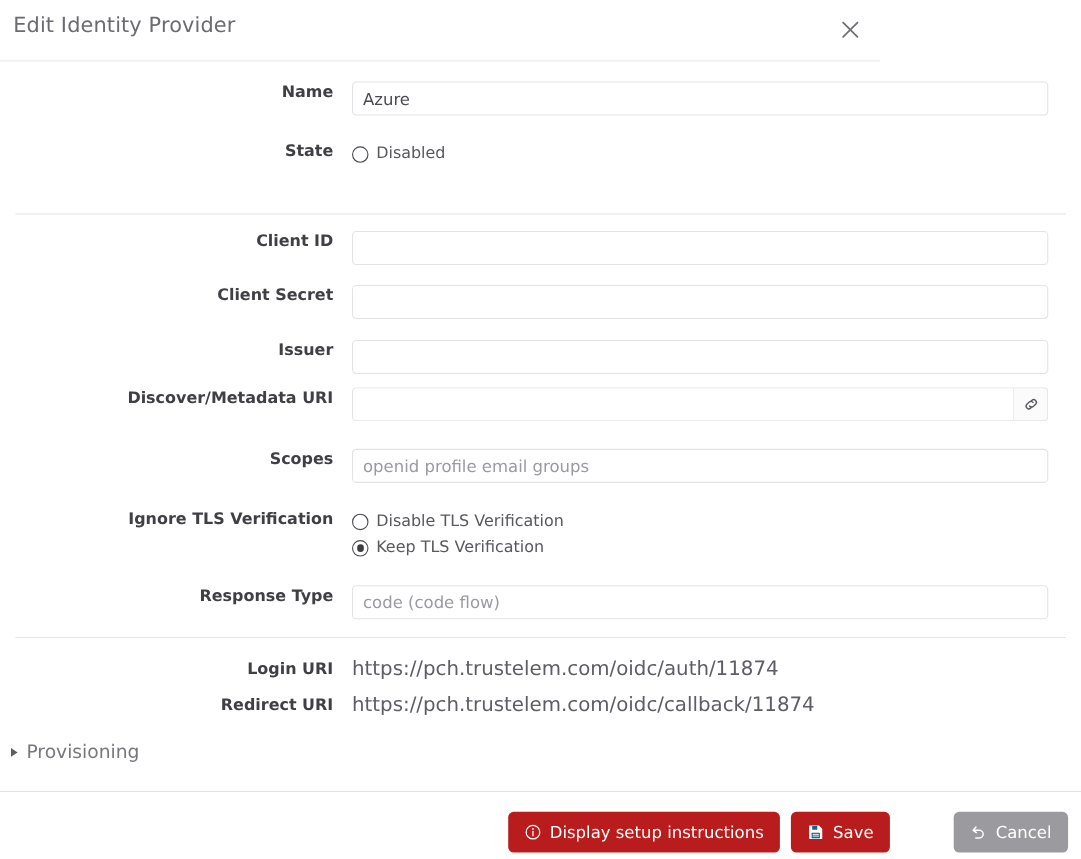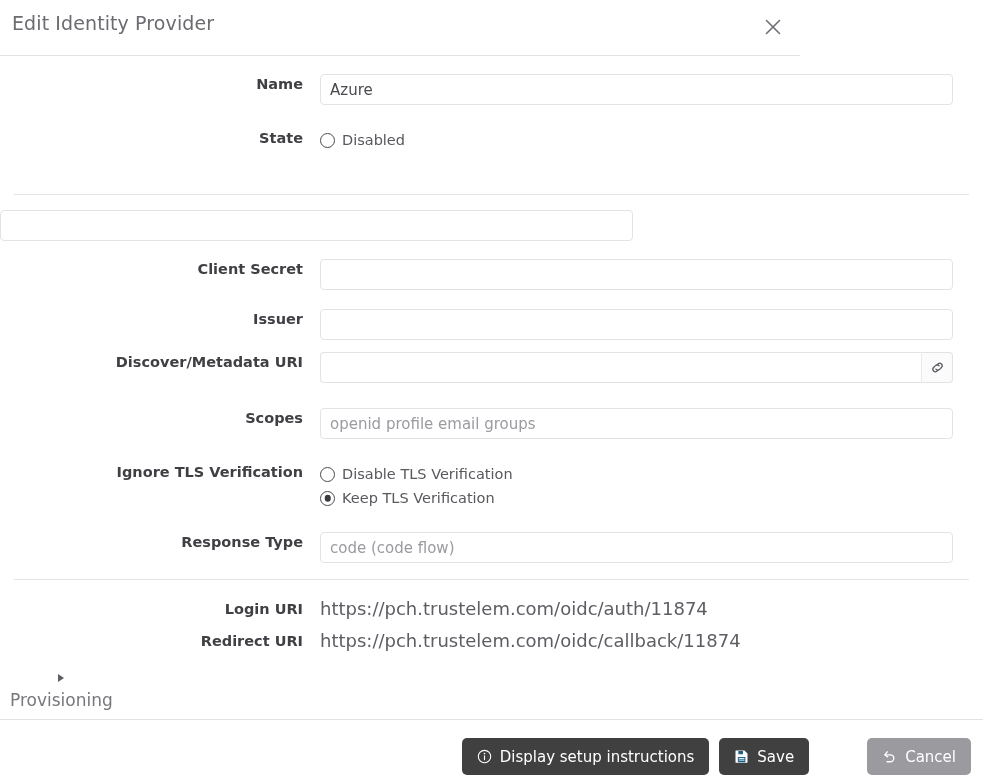--- a/index.html
+++ b/index.html
@@ -126,21 +126,21 @@
     display: flex; gap: 10px; align-items: center;
   }
   .btn {
     display: flex; align-items: center; gap: 8px;
     height: 37px; padding: 0 15px;
     border: none; border-radius: 5px;
     font-family: "DejaVu Sans", "Liberation Sans", sans-serif;
     font-size: 15px; color: #ffffff; cursor: pointer;
     white-space: nowrap;
   }
-  .btn.primary { background: #404040; }
+  .btn.primary { background: #b91c1c; }
   .btn.muted { background: #9b9b9f; margin-left: 48px; }
   .btn svg { display: block; }
 </style>
 </head>
 <body>
 
 <div id="dialog">
 
   <div class="hdr">
     <div class="hdr-title">Edit Identity Provider</div>
@@ -167,20 +167,21 @@
         <div class="radio-line">
           <span class="radio"></span>
           <span class="radio-lbl">Disabled</span>
         </div>
       </div>
     </div>
 
     <div class="hr inset" style="top:138px;"></div>
 
     <div class="row" style="top:154px;">
+      <div class="lbl">Client ID</div>
       <div class="fld">
         <input class="inp" type="text" placeholder="" style="">
       </div>
     </div>
 
     <div class="row" style="top:203px;">
       <div class="lbl">Client Secret</div>
       <div class="fld">
         <input class="inp" type="text" placeholder="" style="">
       </div>
@@ -245,21 +246,21 @@
       </div>
     </div>
 
     <div class="row" style="top:575px;">
       <div class="lbl">Redirect URI</div>
       <div class="fld">
         <div class="ro-val">https://pch.trustelem.com/oidc/callback/11874</div>
       </div>
     </div>
 
-    <div class="disclosure" style="top:618px;flex-direction:column;">
+    <div class="disclosure" style="top:618px;">
       <span class="tri"></span>
       <span class="disclosure-lbl">Provisioning</span>
     </div>
 
   </div>
 
   <div class="footer">
     <div class="btns">
 
       <button class="btn primary">

